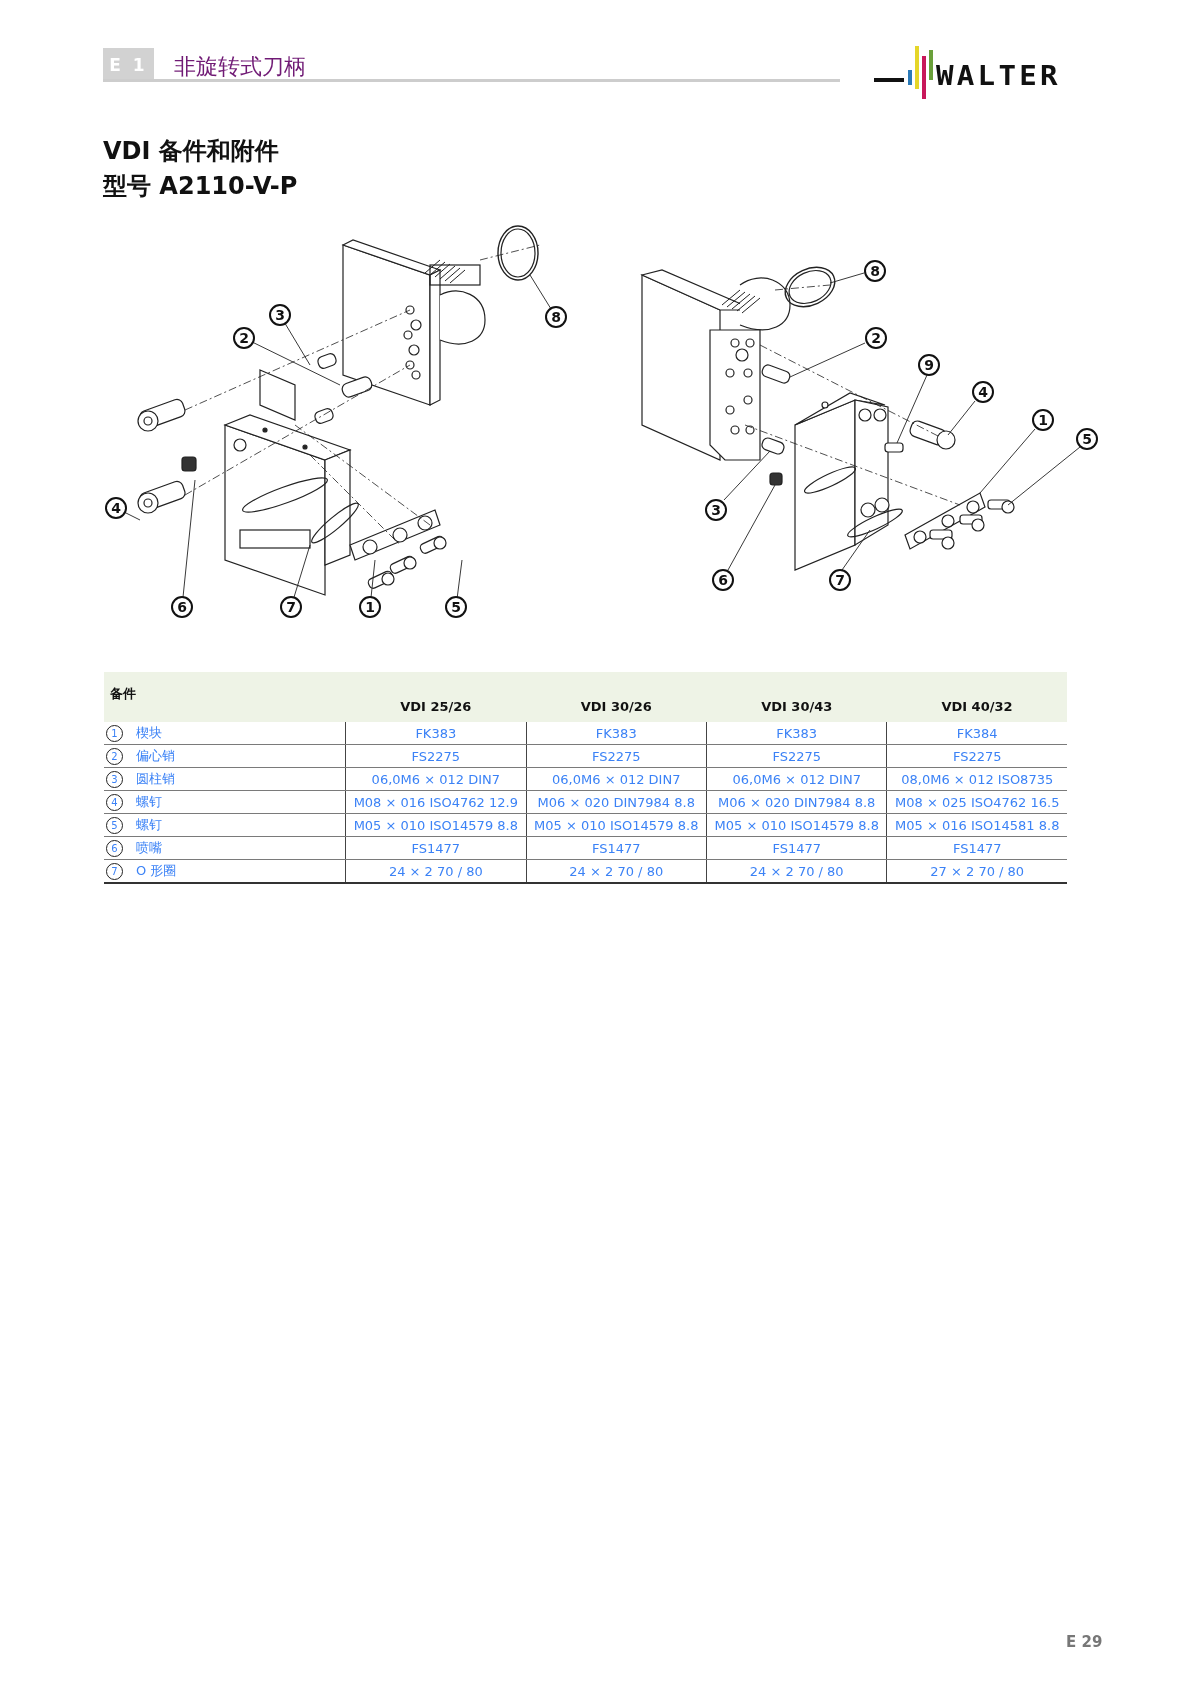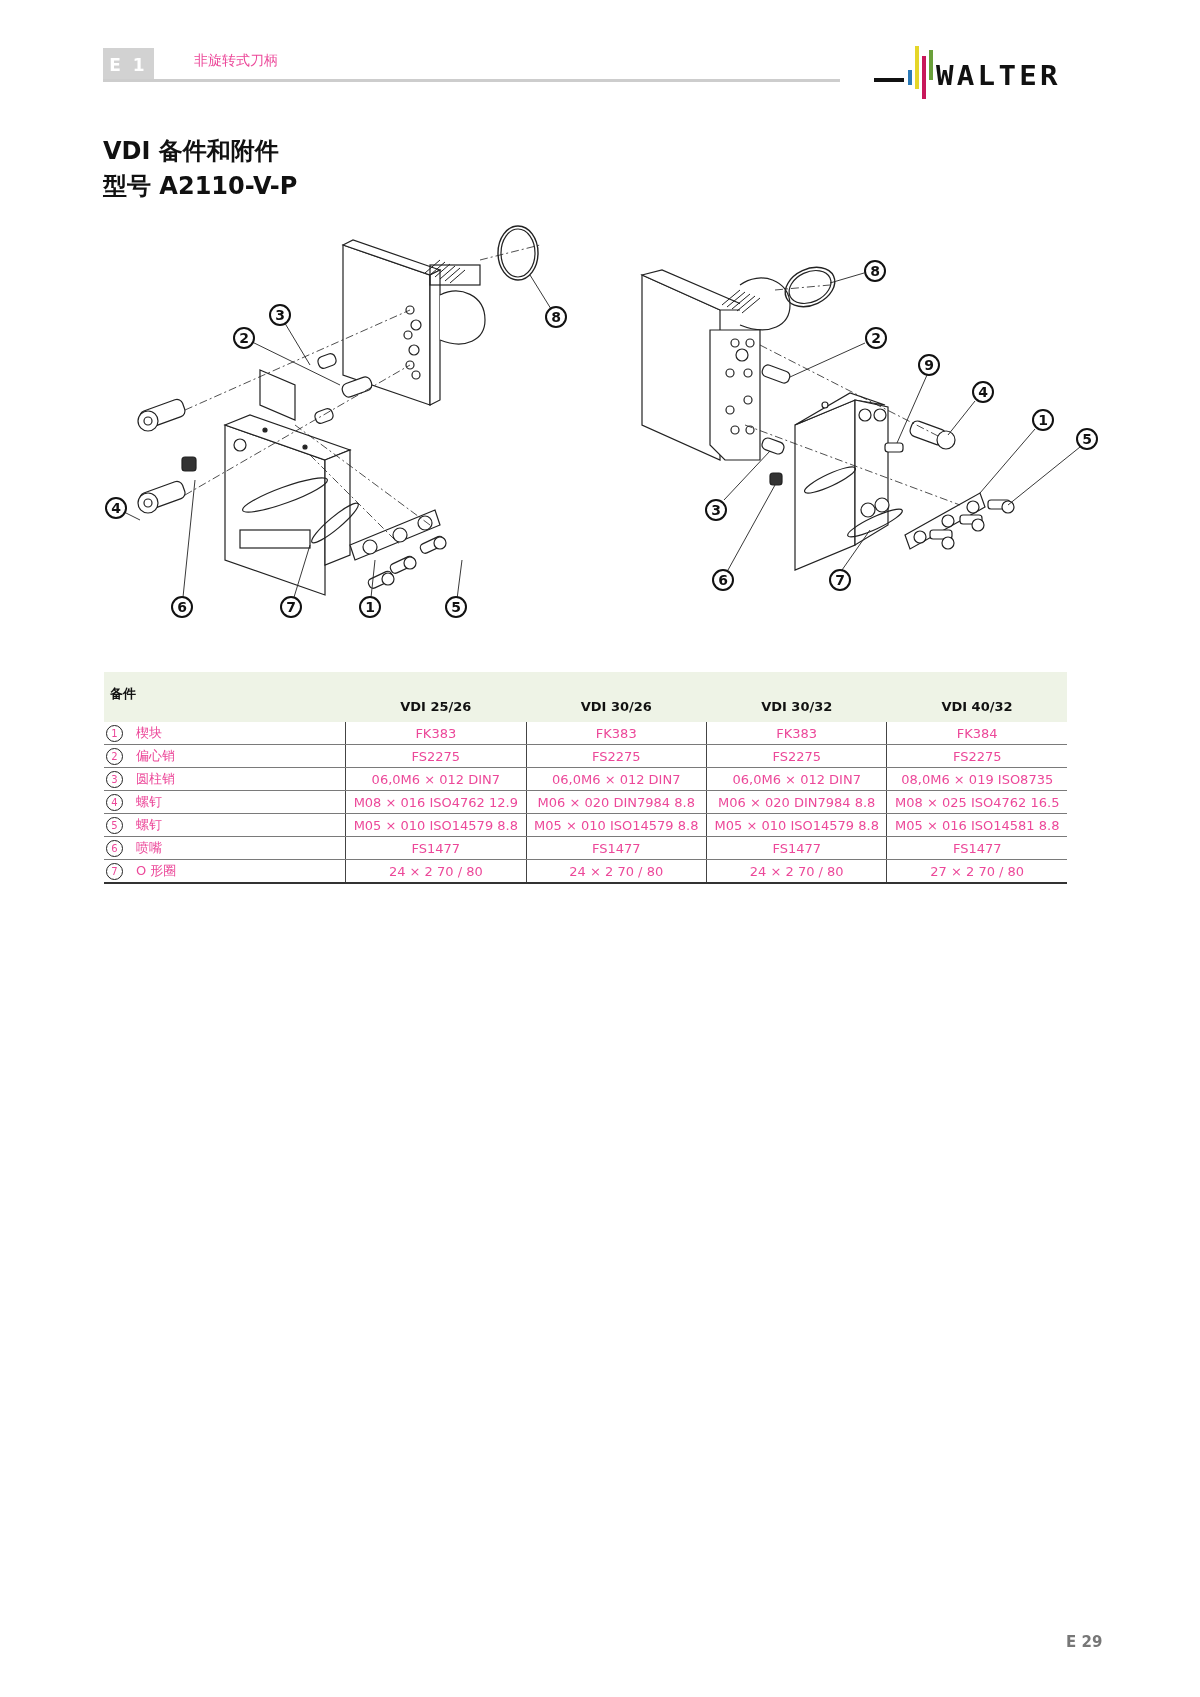--- a/index.html
+++ b/index.html
@@ -3,21 +3,21 @@
 <meta charset="utf-8">
 <style>
   html, body { margin: 0; padding: 0; background: #ffffff; }
   body { width: 1200px; height: 1697px; position: relative; overflow: hidden;
          font-family: "DejaVu Sans", "Liberation Sans", sans-serif; color: #1a1a1a; }
 
   
   .hdr-box { position: absolute; left: 103px; top: 48px; width: 51px; height: 33px;
              background: #d2d2d2; color: #ffffff; font-size: 17px; font-weight: bold;
              display: flex; align-items: center; justify-content: center; letter-spacing: 3px; }
-  .hdr-title { position: absolute; left: 194px; top: 52px; font-size: 14px; color: #ec4899; }
+  .hdr-title { position: absolute; left: 174px; top: 52px; font-size: 22px; color: #701a75; }
   .hdr-rule { position: absolute; left: 103px; top: 79px; width: 737px; height: 3px; background: #cdcdcd; }
 
   .logo { position: absolute; left: 872px; top: 44px; width: 230px; height: 60px; }
   .logo .bar { position: absolute; }
   .logo .dash { left: 2px; top: 34px; width: 30px; height: 4px; background: #111; }
   .logo .b-blue { left: 36px; top: 26px; width: 4px; height: 15px; background: #2a7ab8; }
   .logo .b-yellow { left: 43px; top: 2px; width: 4px; height: 43px; background: #e5d629; }
   .logo .b-mag { left: 50px; top: 12px; width: 4px; height: 43px; background: #c8175a; }
   .logo .b-green { left: 57px; top: 6px; width: 4px; height: 30px; background: #6aa03a; }
   .logo .word { position: absolute; left: 64px; top: 16px; font-size: 27px; font-weight: bold;
@@ -35,21 +35,21 @@
   .callout { position: absolute; width: 22px; height: 22px; border: 2px solid #111; border-radius: 50%;
              background: #fff; font-size: 14px; font-weight: bold; display: flex; align-items: center;
              justify-content: center; box-sizing: border-box; transform: translate(-50%, -50%); color:#111; }
 
   
   .tbl { position: absolute; left: 104px; top: 672px; width: 963px; border-collapse: collapse;
          font-size: 13px; }
   .tbl .head { background: #eef3e6; height: 50px; }
   .tbl .head th { font-weight: bold; vertical-align: bottom; padding-bottom: 8px; font-size: 13px; color:#111; }
   .tbl .head th.first { text-align: left; vertical-align: middle; font-size: 13px; padding: 0 0 6px 6px; }
-  .tbl td { height: 22px; border-bottom: 1.5px solid #7a7a7a; text-align: center; color: #ec4899;
+  .tbl td { height: 22px; border-bottom: 1.5px solid #7a7a7a; text-align: center; color: #3b82f6;
             padding: 0; }
   .tbl tr:last-child td { border-bottom: 2px solid #333; }
   .tbl td.label { text-align: left; padding-left: 2px; width: 240px; }
   .tbl td.c { border-left: 1.5px solid #444; width: 180px; }
   .num { display: inline-block; width: 15px; height: 15px; border: 1px solid #222; border-radius: 50%;
          font-size: 10px; line-height: 15px; text-align: center; margin-right: 13px; vertical-align: middle; }
   .lbl-text { vertical-align: middle; }
 
   .footer { position: absolute; left: 1066px; top: 1633px; font-size: 15px; font-weight: bold; color: #777; }
 </style>
@@ -258,21 +258,21 @@
     <div class="callout" style="left: 723px; top: 580px;">6</div>
     <div class="callout" style="left: 840px; top: 580px;">7</div>
   </div>
 
 <table class="tbl">
   <tbody>
       <tr class="head">
     <th class="first">备件</th>
     <th>VDI 25/26</th>
     <th>VDI 30/26</th>
-    <th>VDI 30/32</th>
+    <th>VDI 30/43</th>
     <th>VDI 40/32</th>
   </tr>
   </tbody>
     <tbody id="tbl-body">
       <tr>
         <td class="label"><span class="num">1</span><span class="lbl-text">楔块</span></td>
         <td class="c">FK383</td>
         <td class="c">FK383</td>
         <td class="c">FK383</td>
         <td class="c">FK384</td>
@@ -282,21 +282,21 @@
         <td class="c">FS2275</td>
         <td class="c">FS2275</td>
         <td class="c">FS2275</td>
         <td class="c">FS2275</td>
       </tr>
       <tr>
         <td class="label"><span class="num">3</span><span class="lbl-text">圆柱销</span></td>
         <td class="c">06,0M6 × 012 DIN7</td>
         <td class="c">06,0M6 × 012 DIN7</td>
         <td class="c">06,0M6 × 012 DIN7</td>
-        <td class="c">08,0M6 × 019 ISO8735</td>
+        <td class="c">08,0M6 × 012 ISO8735</td>
       </tr>
       <tr>
         <td class="label"><span class="num">4</span><span class="lbl-text">螺钉</span></td>
         <td class="c">M08 × 016 ISO4762 12.9</td>
         <td class="c">M06 × 020 DIN7984 8.8</td>
         <td class="c">M06 × 020 DIN7984 8.8</td>
         <td class="c">M08 × 025 ISO4762 16.5</td>
       </tr>
       <tr>
         <td class="label"><span class="num">5</span><span class="lbl-text">螺钉</span></td>

